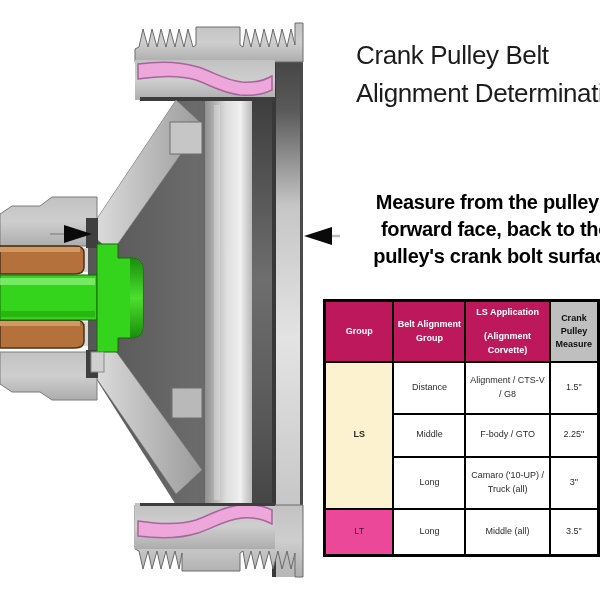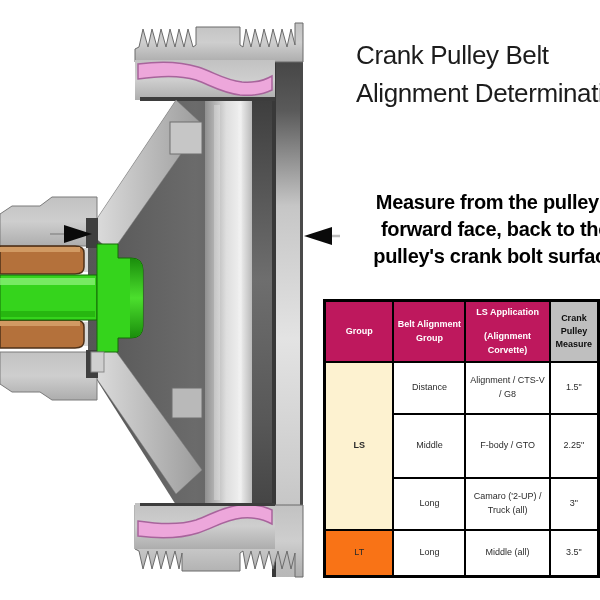--- a/index.html
+++ b/index.html
@@ -31,21 +31,21 @@
   table.spec th, table.spec td{
     border:2px solid #000;text-align:center;vertical-align:middle;
     padding:1px 2px;overflow:hidden;
   }
   table.spec th{
     background:#be185d;color:#ffffff;font-size:9px;font-weight:bold;line-height:1.6;
   }
   table.spec th.light{background:#bfbfbf;color:#0d0d0d;line-height:1.4;}
   table.spec td{font-size:9px;color:#2b2b2b;line-height:1.5;}
   td.engine-ls{background:#fdf2d0;font-weight:bold;color:#111;margin-left:16px;}
-  td.engine-lt{background:#f97316;font-weight:normal;color:#111;margin-top:31px;}
+  td.engine-lt{background:#ec4899;font-weight:normal;color:#111;margin-top:31px;}
   .hdr-gap{height:10px;}
 </style>
 </head>
 <body>
 
 <svg id="diagram-svg" width="340" height="600" viewBox="0 0 340 600">
   <defs>
     <linearGradient id="gMetal" x1="0" y1="0" x2="0" y2="1">
       <stop offset="0" stop-color="#c2c2c2"></stop>
         <stop offset="0.5" stop-color="#cecece"></stop>
@@ -184,28 +184,28 @@
       <div>Crank Pulley</div>
       <div>Measure</div>
     </th>
   </tr>
   <tr style="height:52px">
     <td class="engine-ls" rowspan="3">LS</td>
     <td>Distance</td>
     <td>Alignment / CTS-V / G8</td>
     <td>1.5"</td>
   </tr>
-  <tr style="height:64px">
+  <tr style="height:43px">
     <td>Middle</td>
     <td>F-body / GTO</td>
     <td>2.25"</td>
   </tr>
   <tr style="height:52px">
     <td>Long</td>
-    <td>Camaro ('2-UP) / Truck (all)</td>
+    <td>Camaro ('10-UP) / Truck (all)</td>
     <td>3"</td>
   </tr>
   <tr style="height:47px">
     <td class="engine-lt">LT</td>
     <td>Long</td>
     <td>Middle (all)</td>
     <td>3.5"</td>
   </tr>
 </tbody>
   </table>

